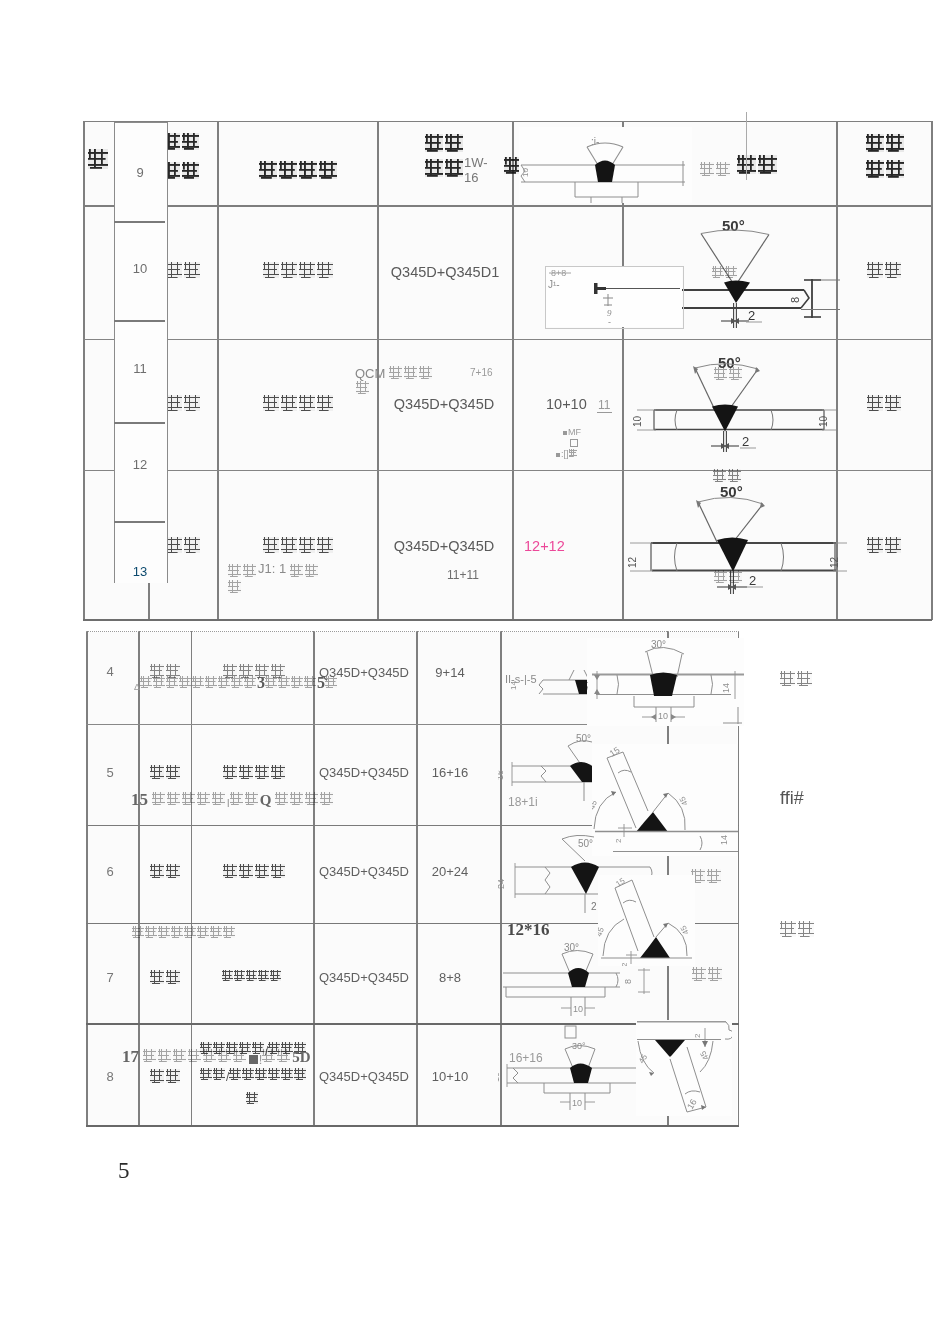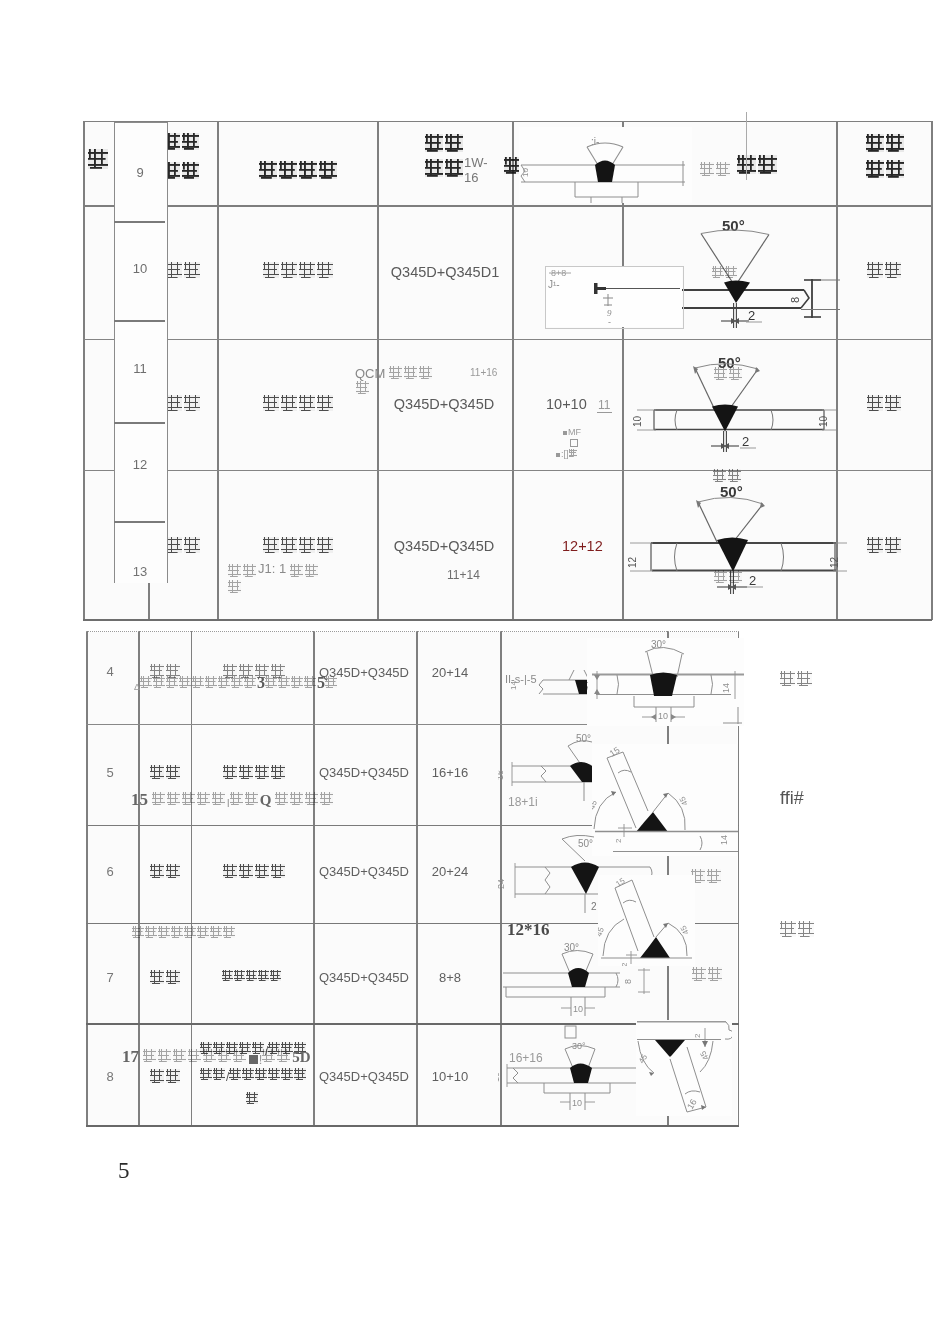--- a/index.html
+++ b/index.html
@@ -63,21 +63,21 @@
 <div class="ab" style="left:166px;top:262px;font:normal 14px 'Liberation Sans', sans-serif;color:#555;white-space:nowrap;"><i class="z zd" style="width:16px;height:16px;margin-right:2px"></i><i class="z zd" style="width:16px;height:16px;margin-right:2px"></i></div>
 
 <div class="ab" style="left:263px;top:262px;font:normal 14px 'Liberation Sans', sans-serif;color:#555;white-space:nowrap;"><i class="z zd" style="width:16px;height:16px;margin-right:2px"></i><i class="z zd" style="width:16px;height:16px;margin-right:2px"></i><i class="z zd" style="width:16px;height:16px;margin-right:2px"></i><i class="z zd" style="width:16px;height:16px;margin-right:2px"></i></div>
 
 <div class="ab ctr" style="left:445px;top:264px;font:normal 14.5px 'Liberation Sans', sans-serif;color:#5a5a5a;white-space:nowrap;">Q345D+Q345D1</div>
 
 <div class="ab" style="left:867px;top:262px;font:normal 14px 'Liberation Sans', sans-serif;color:#555;white-space:nowrap;"><i class="z zd" style="width:16px;height:16px;margin-right:2px"></i><i class="z zd" style="width:16px;height:16px;margin-right:2px"></i></div>
 
 <div class="ab" style="left:355px;top:366px;font:normal 13px 'Liberation Sans', sans-serif;color:#888;white-space:nowrap;">QCM <span style="letter-spacing:1px"><i class="z zg" style="width:13px;height:13px;margin-right:2px"></i><i class="z zg" style="width:13px;height:13px;margin-right:2px"></i><i class="z zg" style="width:13px;height:13px;margin-right:2px"></i></span></div>
 <div class="ab" style="left:356px;top:381px;font:normal 13px 'Liberation Sans', sans-serif;color:#555;white-space:nowrap;"><i class="z zg" style="width:13px;height:13px;margin-right:2px"></i></div>
-<div class="ab" style="left:470px;top:367px;font:normal 10px 'Liberation Sans', sans-serif;color:#999;white-space:nowrap;">11+16</div>
+<div class="ab" style="left:470px;top:367px;font:normal 10px 'Liberation Sans', sans-serif;color:#999;white-space:nowrap;">7+16</div>
 
 <div class="ab" style="left:166px;top:395px;font:normal 14px 'Liberation Sans', sans-serif;color:#555;white-space:nowrap;"><i class="z zd" style="width:16px;height:16px;margin-right:2px"></i><i class="z zd" style="width:16px;height:16px;margin-right:2px"></i></div>
 
 <div class="ab" style="left:263px;top:395px;font:normal 14px 'Liberation Sans', sans-serif;color:#555;white-space:nowrap;"><i class="z zd" style="width:16px;height:16px;margin-right:2px"></i><i class="z zd" style="width:16px;height:16px;margin-right:2px"></i><i class="z zd" style="width:16px;height:16px;margin-right:2px"></i><i class="z zd" style="width:16px;height:16px;margin-right:2px"></i></div>
 
 <div class="ab ctr" style="left:444px;top:396px;font:normal 14.5px 'Liberation Sans', sans-serif;color:#5a5a5a;white-space:nowrap;">Q345D+Q345D</div>
 
 <div class="ab" style="left:546px;top:396px;font:normal 14.5px 'Liberation Sans', sans-serif;color:#5a5a5a;white-space:nowrap;">10+10</div>
 <div class="ab" style="left:598px;top:398px;font:normal 12px 'Liberation Sans', sans-serif;color:#999;white-space:nowrap;">11</div>
 <div class="ab" style="left:597px;top:412px;width:15px;height:1.2px;background:#999"></div>
@@ -89,36 +89,36 @@
 <div class="ab" style="left:867px;top:395px;font:normal 14px 'Liberation Sans', sans-serif;color:#555;white-space:nowrap;"><i class="z zd" style="width:16px;height:16px;margin-right:2px"></i><i class="z zd" style="width:16px;height:16px;margin-right:2px"></i></div>
 
 <div class="ab" style="left:166px;top:537px;font:normal 14px 'Liberation Sans', sans-serif;color:#555;white-space:nowrap;"><i class="z zd" style="width:16px;height:16px;margin-right:2px"></i><i class="z zd" style="width:16px;height:16px;margin-right:2px"></i></div>
 
 <div class="ab" style="left:263px;top:537px;font:normal 14px 'Liberation Sans', sans-serif;color:#555;white-space:nowrap;"><i class="z zd" style="width:16px;height:16px;margin-right:2px"></i><i class="z zd" style="width:16px;height:16px;margin-right:2px"></i><i class="z zd" style="width:16px;height:16px;margin-right:2px"></i><i class="z zd" style="width:16px;height:16px;margin-right:2px"></i></div>
 
 <div class="ab" style="left:228px;top:564px;font:normal 13px 'Liberation Sans', sans-serif;color:#8a8a8a;white-space:nowrap;"><i class="z zg" style="width:13px;height:13px;margin-right:2px"></i><i class="z zg" style="width:13px;height:13px;margin-right:2px"></i><span style="position:relative;top:-3px">J1: 1 </span><i class="z zg" style="width:13px;height:13px;margin-right:2px"></i><i class="z zg" style="width:13px;height:13px;margin-right:2px"></i></div>
 <div class="ab" style="left:228px;top:580px;font:normal 13px 'Liberation Sans', sans-serif;color:#555;white-space:nowrap;"><i class="z zg" style="width:13px;height:13px;margin-right:2px"></i></div>
 
 <div class="ab ctr" style="left:444px;top:538px;font:normal 14.5px 'Liberation Sans', sans-serif;color:#5a5a5a;white-space:nowrap;">Q345D+Q345D</div>
-<div class="ab" style="left:447px;top:568px;font:normal 12px 'Liberation Sans', sans-serif;color:#6e6e6e;white-space:nowrap;">11+14</div>
-
-<div class="ab" style="left:562px;top:538px;font:normal 14.5px 'Liberation Sans', sans-serif;color:#7f1d1d;white-space:nowrap;">12+12</div>
+<div class="ab" style="left:447px;top:568px;font:normal 12px 'Liberation Sans', sans-serif;color:#6e6e6e;white-space:nowrap;">11+11</div>
+
+<div class="ab" style="left:524px;top:538px;font:normal 14.5px 'Liberation Sans', sans-serif;color:#ec4899;white-space:nowrap;">12+12</div>
 
 <div class="ab" style="left:867px;top:537px;font:normal 14px 'Liberation Sans', sans-serif;color:#555;white-space:nowrap;"><i class="z zd" style="width:16px;height:16px;margin-right:2px"></i><i class="z zd" style="width:16px;height:16px;margin-right:2px"></i></div>
 
 <div class="ab" style="left:113.5px;top:122px;width:52px;height:460px;background:#fdfdfd;border-left:1.3px solid #8b8b8b;border-right:1.3px solid #8b8b8b;border-top:1.3px solid #8b8b8b"></div>
 <div class="ab" style="left:114px;top:221px;width:51px;height:1.5px;background:#7a7a7a"></div>
 <div class="ab" style="left:114px;top:320px;width:51px;height:1.5px;background:#7a7a7a"></div>
 <div class="ab" style="left:114px;top:422px;width:51px;height:1.5px;background:#7a7a7a"></div>
 <div class="ab" style="left:114px;top:521px;width:51px;height:1.5px;background:#7a7a7a"></div>
 <div class="ab ctr" style="left:140px;top:165px;font:normal 13px 'Liberation Sans', sans-serif;color:#6e6e6e;white-space:nowrap;">9</div>
 <div class="ab ctr" style="left:140px;top:261px;font:normal 13px 'Liberation Sans', sans-serif;color:#6e6e6e;white-space:nowrap;">10</div>
 <div class="ab ctr" style="left:140px;top:361px;font:normal 13px 'Liberation Sans', sans-serif;color:#6e6e6e;white-space:nowrap;">11</div>
 <div class="ab ctr" style="left:140px;top:457px;font:normal 13px 'Liberation Sans', sans-serif;color:#6e6e6e;white-space:nowrap;">12</div>
-<div class="ab ctr" style="left:140px;top:564px;font:normal 13px 'Liberation Sans', sans-serif;color:#737373;white-space:nowrap;">13</div>
+<div class="ab ctr" style="left:140px;top:564px;font:normal 13px 'Liberation Sans', sans-serif;color:#0c4a6e;white-space:nowrap;">13</div>
 
 <svg class="ab" style="left:519px;top:127px" width="173" height="76" viewBox="0 0 173 76">
     <rect x="0" y="0" width="173" height="76" fill="#fdfdfd"></rect>
     <text x="72" y="18" font-family="Liberation Sans" font-size="10" fill="#8a8a8a">:i-</text>
     <line x1="68" y1="20" x2="79" y2="38" stroke="#8f8f8f" stroke-width="1.1"></line>
     <line x1="104" y1="20" x2="93" y2="38" stroke="#8f8f8f" stroke-width="1.1"></line>
     <path d="M68,20 Q86,12 104,20" stroke="#8f8f8f" stroke-width="1.1" fill="none"></path>
     <line x1="2" y1="38" x2="166" y2="38" stroke="#8f8f8f" stroke-width="1.1"></line>
     <line x1="2" y1="55" x2="166" y2="55" stroke="#8f8f8f" stroke-width="1.1"></line>
     <path d="M2,38 L6,44 L2,49 L6,55" stroke="#8f8f8f" stroke-width="1.0" fill="none"></path>
@@ -264,21 +264,21 @@
 <div class="ab ctr" style="left:110px;top:664px;font:normal 13px 'Liberation Sans', sans-serif;color:#777;white-space:nowrap;">4</div>
 
 <div class="ab" style="left:150px;top:664px;font:normal 14px 'Liberation Sans', sans-serif;color:#555;white-space:nowrap;"><i class="z zf" style="width:14px;height:14px;margin-right:2px"></i><i class="z zf" style="width:14px;height:14px;margin-right:2px"></i></div>
 
 <div class="ab" style="left:223px;top:664px;font:normal 14px 'Liberation Sans', sans-serif;color:#555;white-space:nowrap;"><i class="z zf" style="width:14px;height:14px;margin-right:2px"></i><i class="z zf" style="width:14px;height:14px;margin-right:2px"></i><i class="z zf" style="width:14px;height:14px;margin-right:2px"></i><i class="z zf" style="width:14px;height:14px;margin-right:2px"></i></div>
 
 <div class="ab" style="left:134px;top:676px;font:normal 13px 'Liberation Sans', sans-serif;color:#999;white-space:nowrap;"><span style="font-size:9px">Δ</span><i class="z zg" style="width:12px;height:12px;margin-right:1px"></i><i class="z zg" style="width:12px;height:12px;margin-right:1px"></i><i class="z zg" style="width:12px;height:12px;margin-right:1px"></i><i class="z zg" style="width:12px;height:12px;margin-right:1px"></i><i class="z zg" style="width:12px;height:12px;margin-right:1px"></i><i class="z zg" style="width:12px;height:12px;margin-right:1px"></i><i class="z zg" style="width:12px;height:12px;margin-right:1px"></i><i class="z zg" style="width:12px;height:12px;margin-right:1px"></i><i class="z zg" style="width:12px;height:12px;margin-right:1px"></i><b style="font:bold 16px 'Liberation Serif', serif;color:#5a5a5a;position:relative;top:-2px">3</b><i class="z zg" style="width:12px;height:12px;margin-right:1px"></i><i class="z zg" style="width:12px;height:12px;margin-right:1px"></i><i class="z zg" style="width:12px;height:12px;margin-right:1px"></i><i class="z zg" style="width:12px;height:12px;margin-right:1px"></i><b style="font:bold 16px 'Liberation Serif', serif;color:#5a5a5a;position:relative;top:-2px">5</b><i class="z zg" style="width:12px;height:12px;margin-right:1px"></i></div>
 
 <div class="ab ctr" style="left:364px;top:665px;font:normal 13px 'Liberation Sans', sans-serif;color:#5f5f5f;white-space:nowrap;">Q345D+Q345D</div>
 
-<div class="ab ctr" style="left:450px;top:665px;font:normal 13px 'Liberation Sans', sans-serif;color:#5f5f5f;white-space:nowrap;">20+14</div>
+<div class="ab ctr" style="left:450px;top:665px;font:normal 13px 'Liberation Sans', sans-serif;color:#5f5f5f;white-space:nowrap;">9+14</div>
 
 <div class="ab" style="left:505px;top:673px;font:normal 11px 'Liberation Sans', sans-serif;color:#8a8a8a;white-space:nowrap;">II-s-|-5</div>
 
 <svg class="ab" style="left:505px;top:664px" width="85" height="34" viewBox="0 0 85 34">
     <text x="11" y="26" transform="rotate(-90 11 26)" font-family="Liberation Sans" font-size="8" fill="#8f8f8f">14</text>
     <line x1="38" y1="16" x2="85" y2="16" stroke="#8f8f8f" stroke-width="1.1"></line>
     <line x1="38" y1="30" x2="85" y2="30" stroke="#8f8f8f" stroke-width="1.1"></line>
     <path d="M38,16 L34,21 L38,25 L34,30" stroke="#8f8f8f" stroke-width="1.0" fill="none"></path>
     <line x1="64" y1="16" x2="69" y2="6" stroke="#8f8f8f" stroke-width="1.0"></line>
     <line x1="84" y1="16" x2="79" y2="6" stroke="#8f8f8f" stroke-width="1.0"></line>

